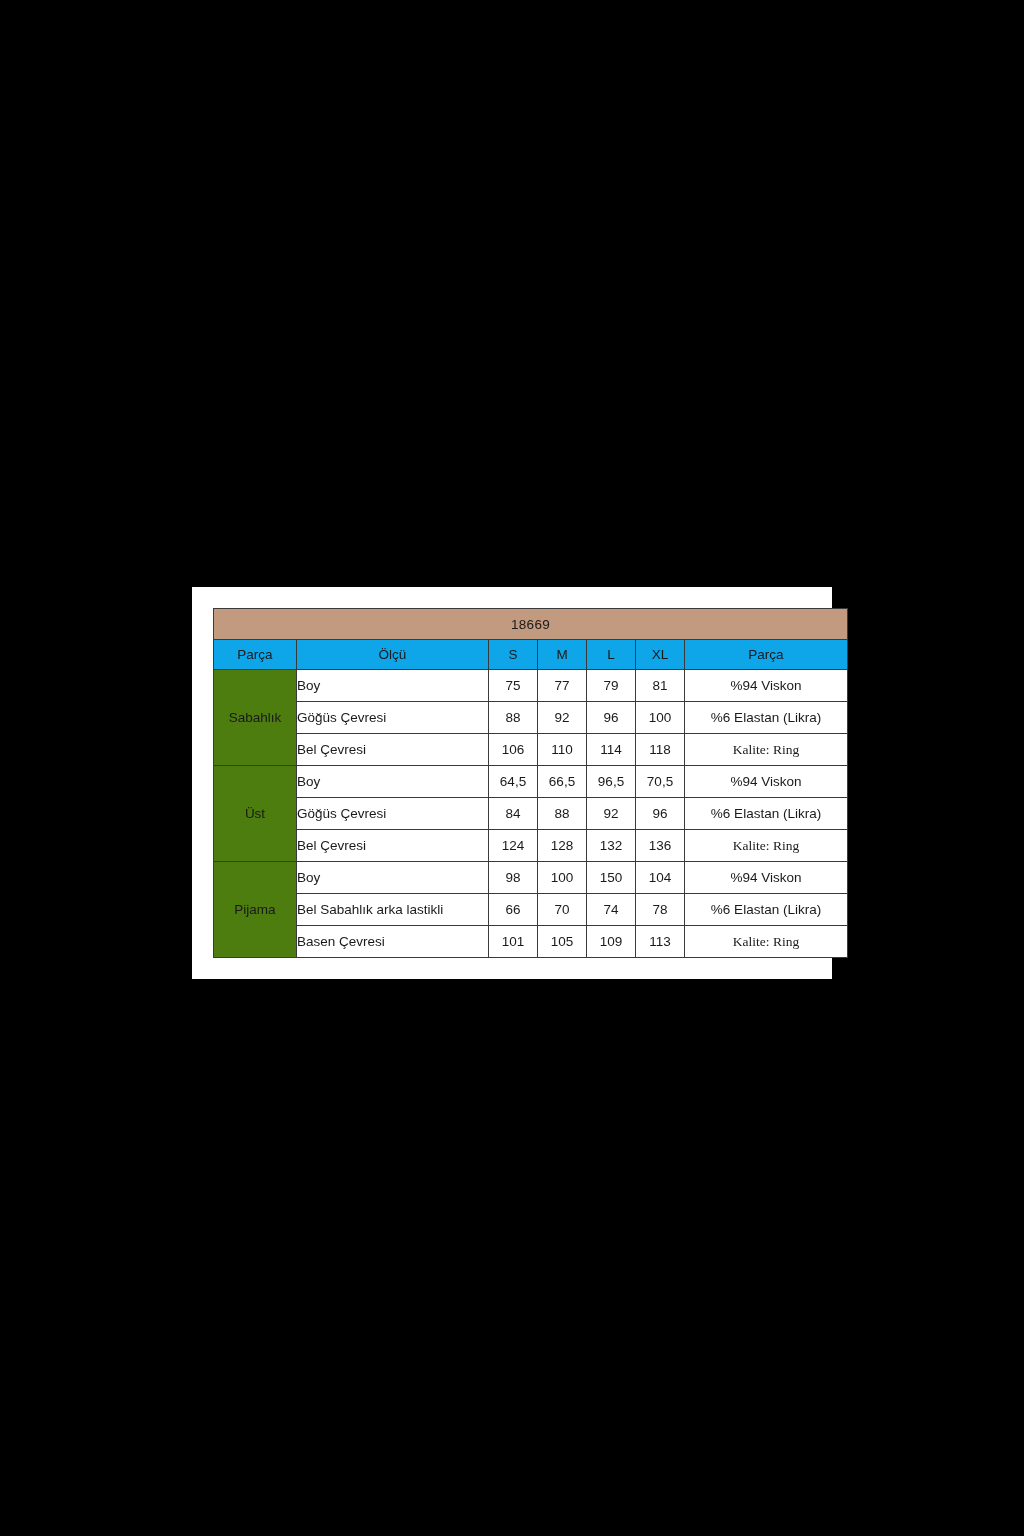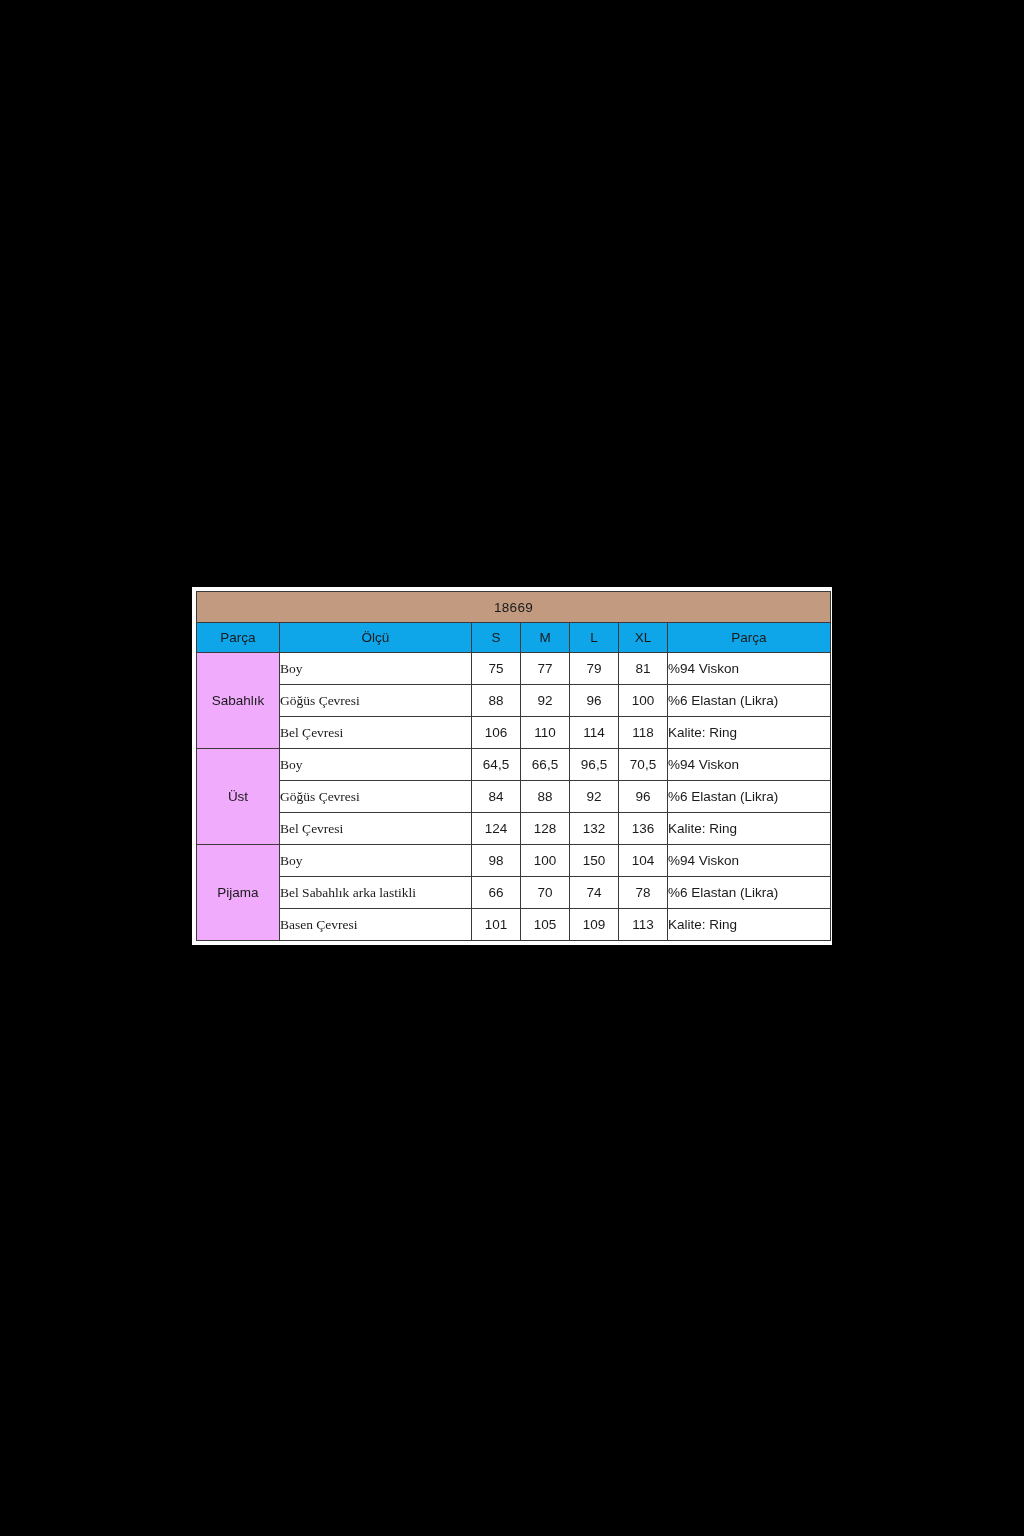--- a/index.html
+++ b/index.html
@@ -13,21 +13,21 @@
     position: relative;
     font-family: "Liberation Sans", sans-serif;
   }
 
   #size-chart {
     position: absolute;
     left: 192px;
     top: 587px;
     width: 640px;
     background: #ffffff;
-    padding: 4px;
+    padding: 21px;
     box-sizing: border-box;
   }
 
   table.chart {
     border-collapse: collapse;
     width: 100%;
     table-layout: fixed;
     background: #ffffff;
   }
 
@@ -53,56 +53,55 @@
   .head-cell {
     background: #0ea5e9;
     text-align: center;
     font-weight: bold;
     height: 29px;
     font-size: 14px;
     color: #15202b;
   }
 
   .group-cell {
-    background: #f0abfc;
+    background: #4d7c0f;
     text-align: center;
     font-weight: bold;
     font-size: 14px;
     color: #15202b;
   }
 
   .label-cell {
     text-align: left;
     padding-left: 9px;
     height: 31px;
     font-size: 14px;
     color: #23313d;
-    font-family: Liberation Serif, serif;
   }
 
   .num-cell {
     text-align: center;
     height: 31px;
     font-size: 14px;
     color: #23313d;
   }
 
   .fabric-cell {
-    text-align: left;
+    text-align: center;
     padding-left: 7px;
     height: 31px;
     font-size: 14px;
     color: #23313d;
     border-left: 1px solid #3a3a3a;
     border-right: 1px solid #3a3a3a;
     border-top: none;
     border-bottom: none;
   }
   .fabric-cell.first { border-top: 1px solid #3a3a3a; }
-  .fabric-cell.last  { border-bottom: 1px solid #3a3a3a; }
+  .fabric-cell.last  { border-bottom: 1px solid #3a3a3a; font-family: Liberation Serif, serif; }
 
   col.c-part   { width: 83px; }
   col.c-meas   { width: 192px; }
   col.c-s      { width: 49px; }
   col.c-m      { width: 49px; }
   col.c-l      { width: 49px; }
   col.c-xl     { width: 49px; }
   col.c-fabric { width: 163px; }
 </style>
 </head>

